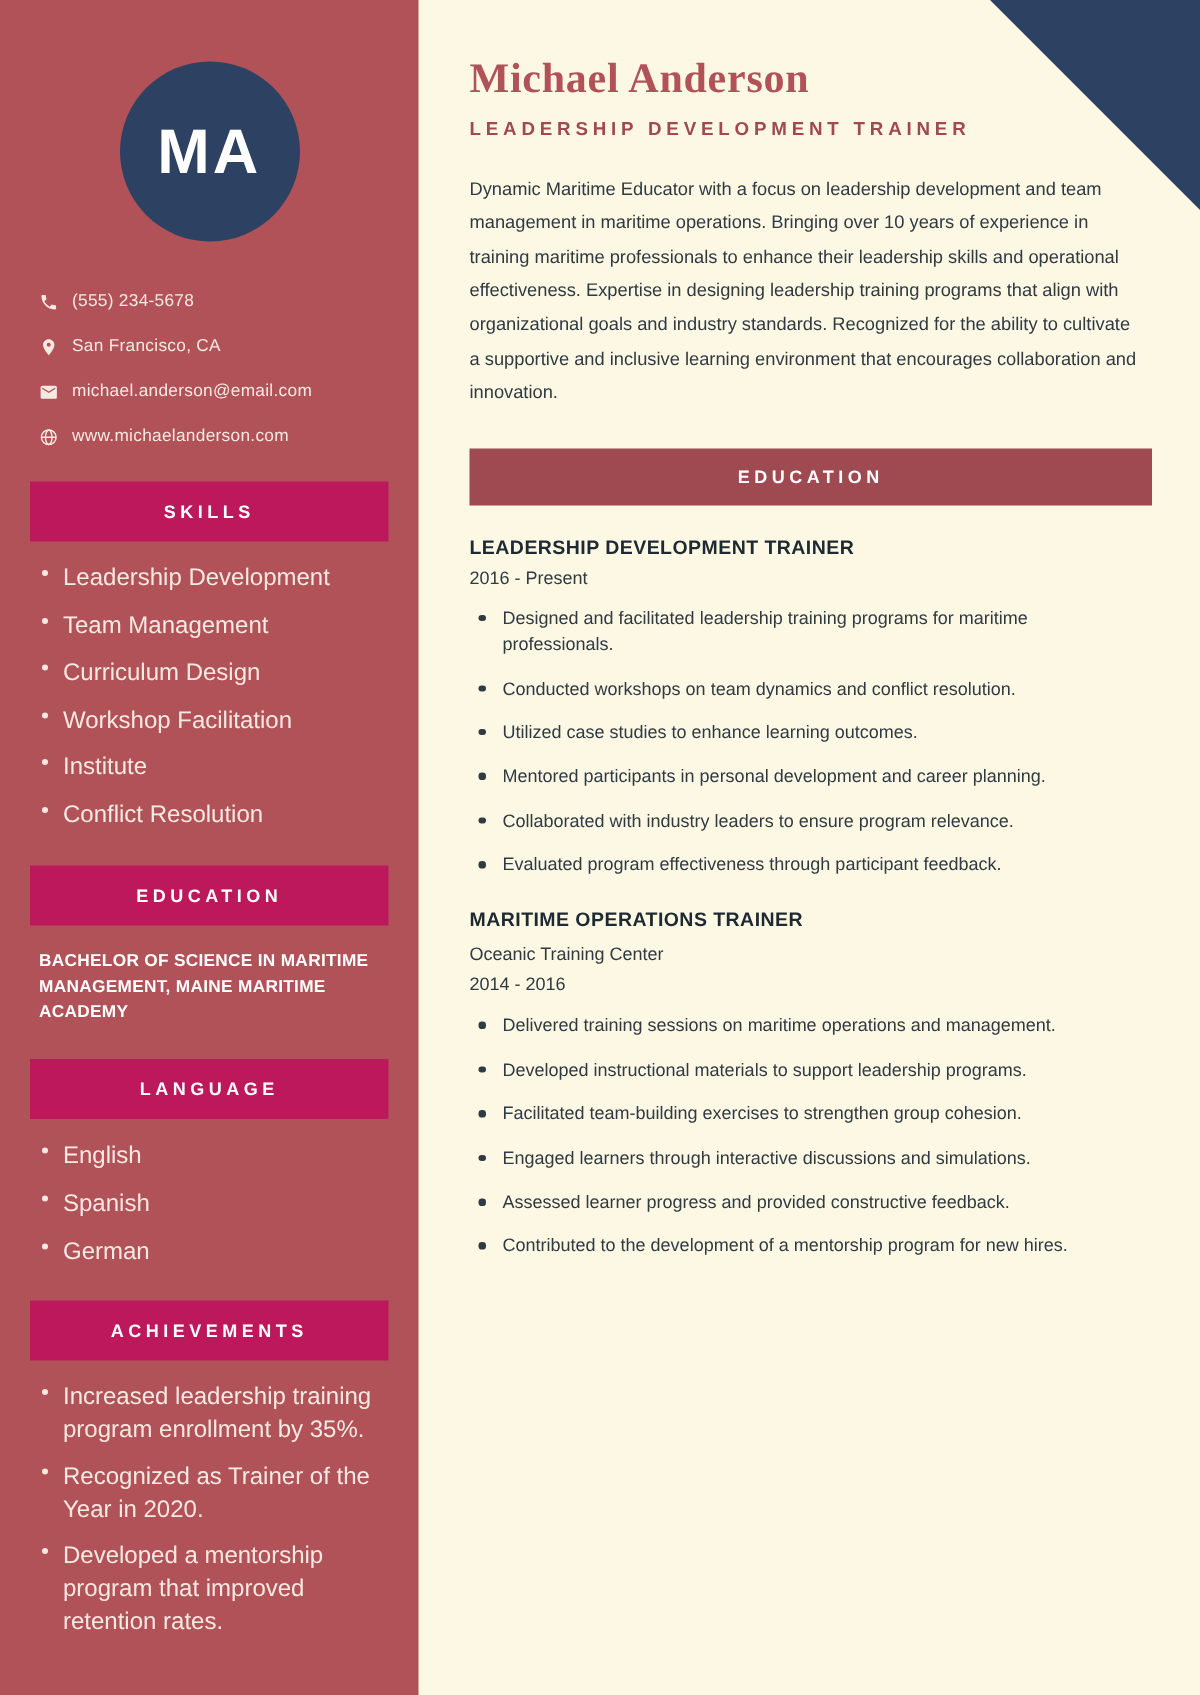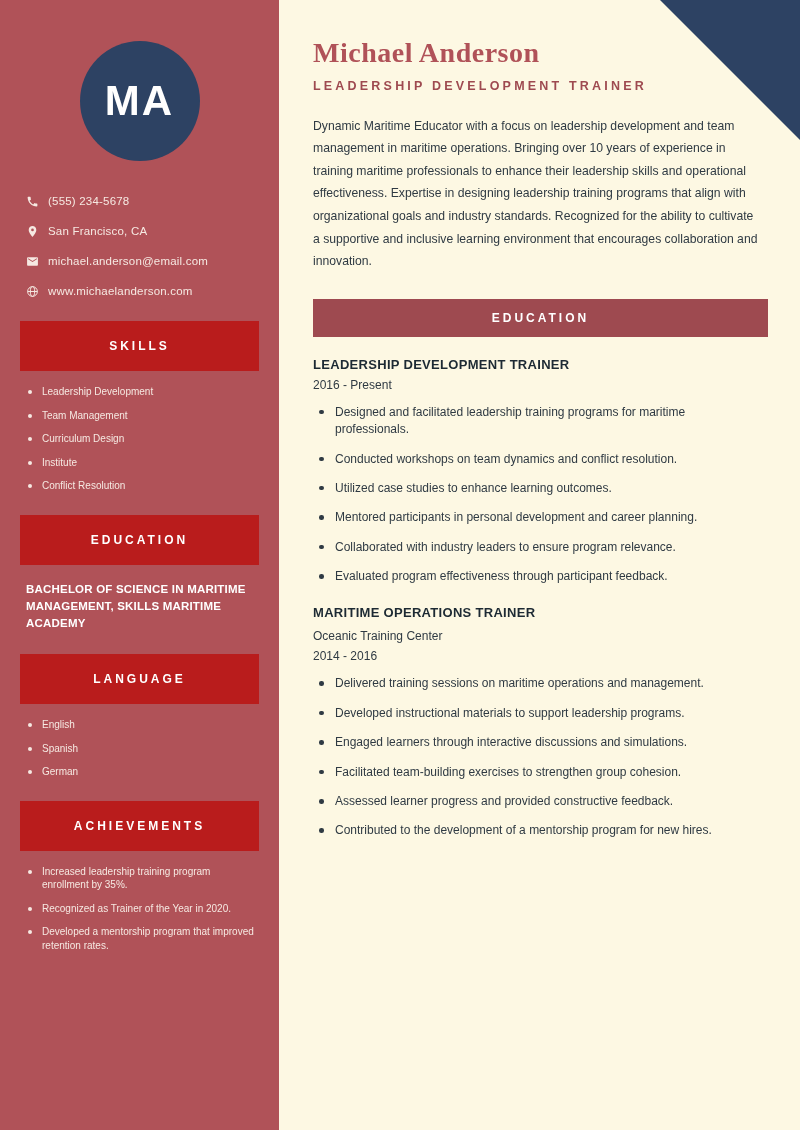--- a/index.html
+++ b/index.html
@@ -68,38 +68,38 @@
     display: flex;
     align-items: center;
     justify-content: flex-start;
     color: #f6e9e2;
   }
   .contact-icon svg { display: block; }
   .contact-text { letter-spacing: .2px; }
 
   .section-banner {
     margin-top: 22px;
-    background: #b91c1c;
-    height: 50px;
+    background: #be185d;
+    height: 40px;
     display: flex;
     align-items: center;
     justify-content: center;
     color: #ffffff;
     font-size: 12px;
     font-weight: bold;
     letter-spacing: 3px;
   }
 
   .bullet-list { margin-top: 14px; padding-left: 6px; }
   .bullet-item {
     position: relative;
     padding-left: 16px;
     margin-bottom: 10px;
     color: #f6e9e2;
-    font-size: 10px;
+    font-size: 16px;
     line-height: 1.35;
   }
   .bullet-item::before {
     content: "";
     position: absolute;
     left: 2px;
     top: 5px;
     width: 4px;
     height: 4px;
     border-radius: 50%;
@@ -258,26 +258,27 @@
         <span class="contact-text">www.michaelanderson.com</span>
       </div>
 
     </div>
 
     <div class="section-banner">SKILLS</div>
     <div class="bullet-list">
       <div class="bullet-item">Leadership Development</div>
       <div class="bullet-item">Team Management</div>
       <div class="bullet-item">Curriculum Design</div>
+      <div class="bullet-item">Workshop Facilitation</div>
       <div class="bullet-item">Institute</div>
       <div class="bullet-item">Conflict Resolution</div>
     </div>
 
     <div class="section-banner">EDUCATION</div>
-    <div class="edu-block">BACHELOR OF SCIENCE IN MARITIME MANAGEMENT, SKILLS MARITIME ACADEMY</div>
+    <div class="edu-block">BACHELOR OF SCIENCE IN MARITIME MANAGEMENT, MAINE MARITIME ACADEMY</div>
 
     <div class="section-banner">LANGUAGE</div>
     <div class="bullet-list">
       <div class="bullet-item">English</div>
       <div class="bullet-item">Spanish</div>
       <div class="bullet-item">German</div>
     </div>
 
     <div class="section-banner">ACHIEVEMENTS</div>
     <div class="bullet-list">
@@ -310,21 +311,21 @@
       </div>
     </section>
 
     <section class="job">
       <div class="job-title">MARITIME OPERATIONS TRAINER</div>
       <div class="job-org">Oceanic Training Center</div>
       <div class="job-dates">2014 - 2016</div>
       <div class="job-bullets">
         <div class="job-bullet">Delivered training sessions on maritime operations and management.</div>
         <div class="job-bullet">Developed instructional materials to support leadership programs.</div>
+        <div class="job-bullet">Facilitated team-building exercises to strengthen group cohesion.</div>
         <div class="job-bullet">Engaged learners through interactive discussions and simulations.</div>
-        <div class="job-bullet">Facilitated team-building exercises to strengthen group cohesion.</div>
         <div class="job-bullet">Assessed learner progress and provided constructive feedback.</div>
         <div class="job-bullet">Contributed to the development of a mentorship program for new hires.</div>
       </div>
     </section>
 
   </main>
 </div>
 
 </body></html>

